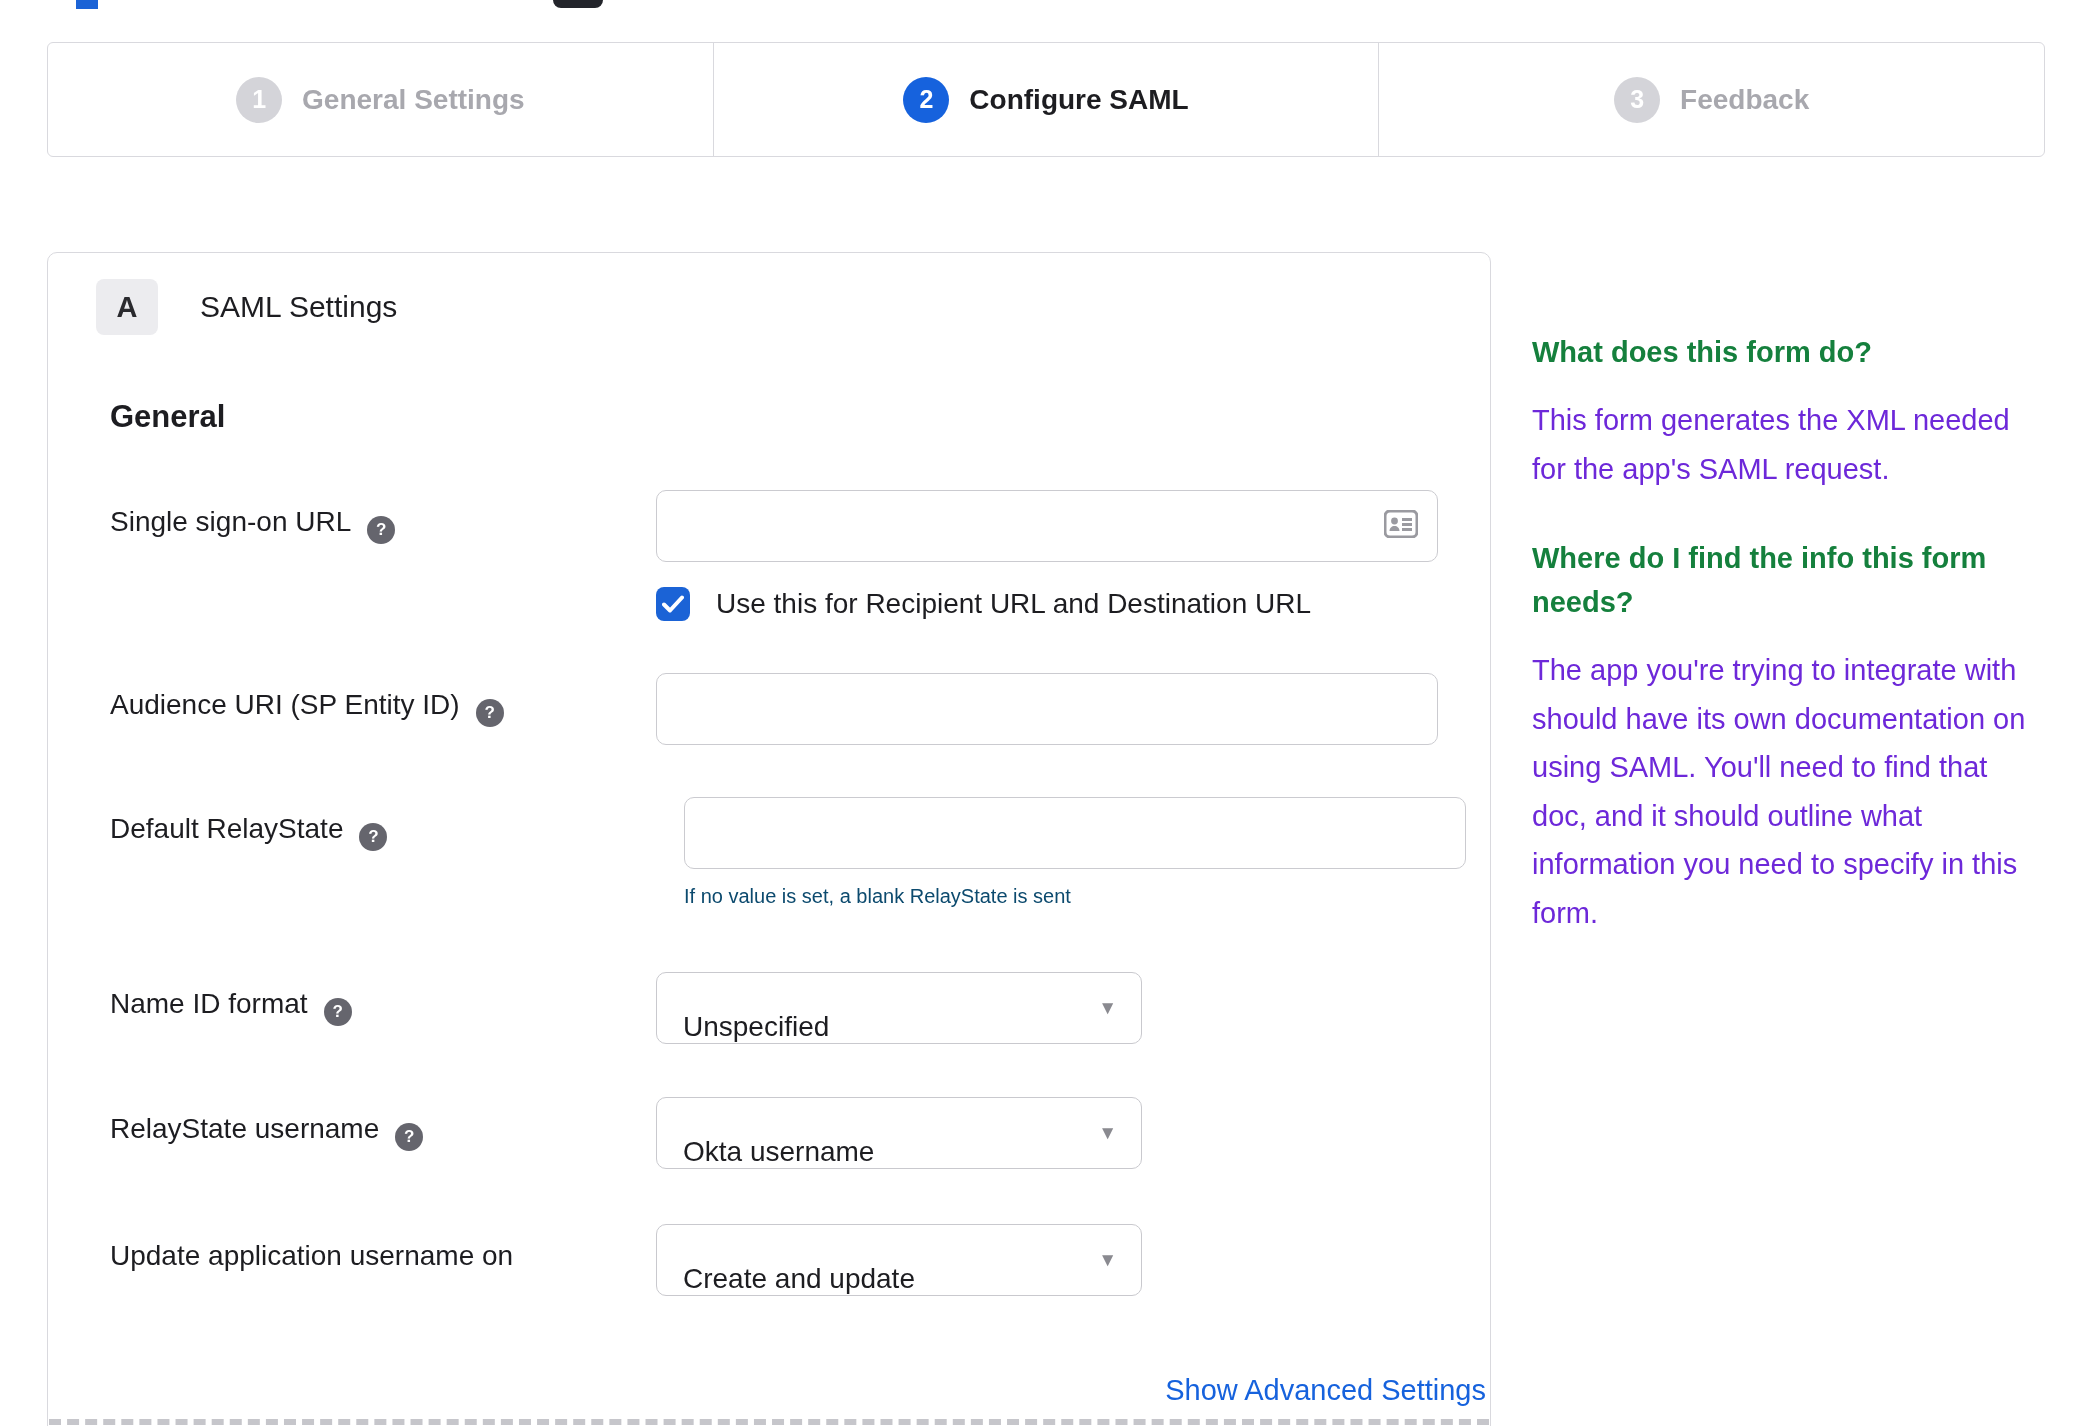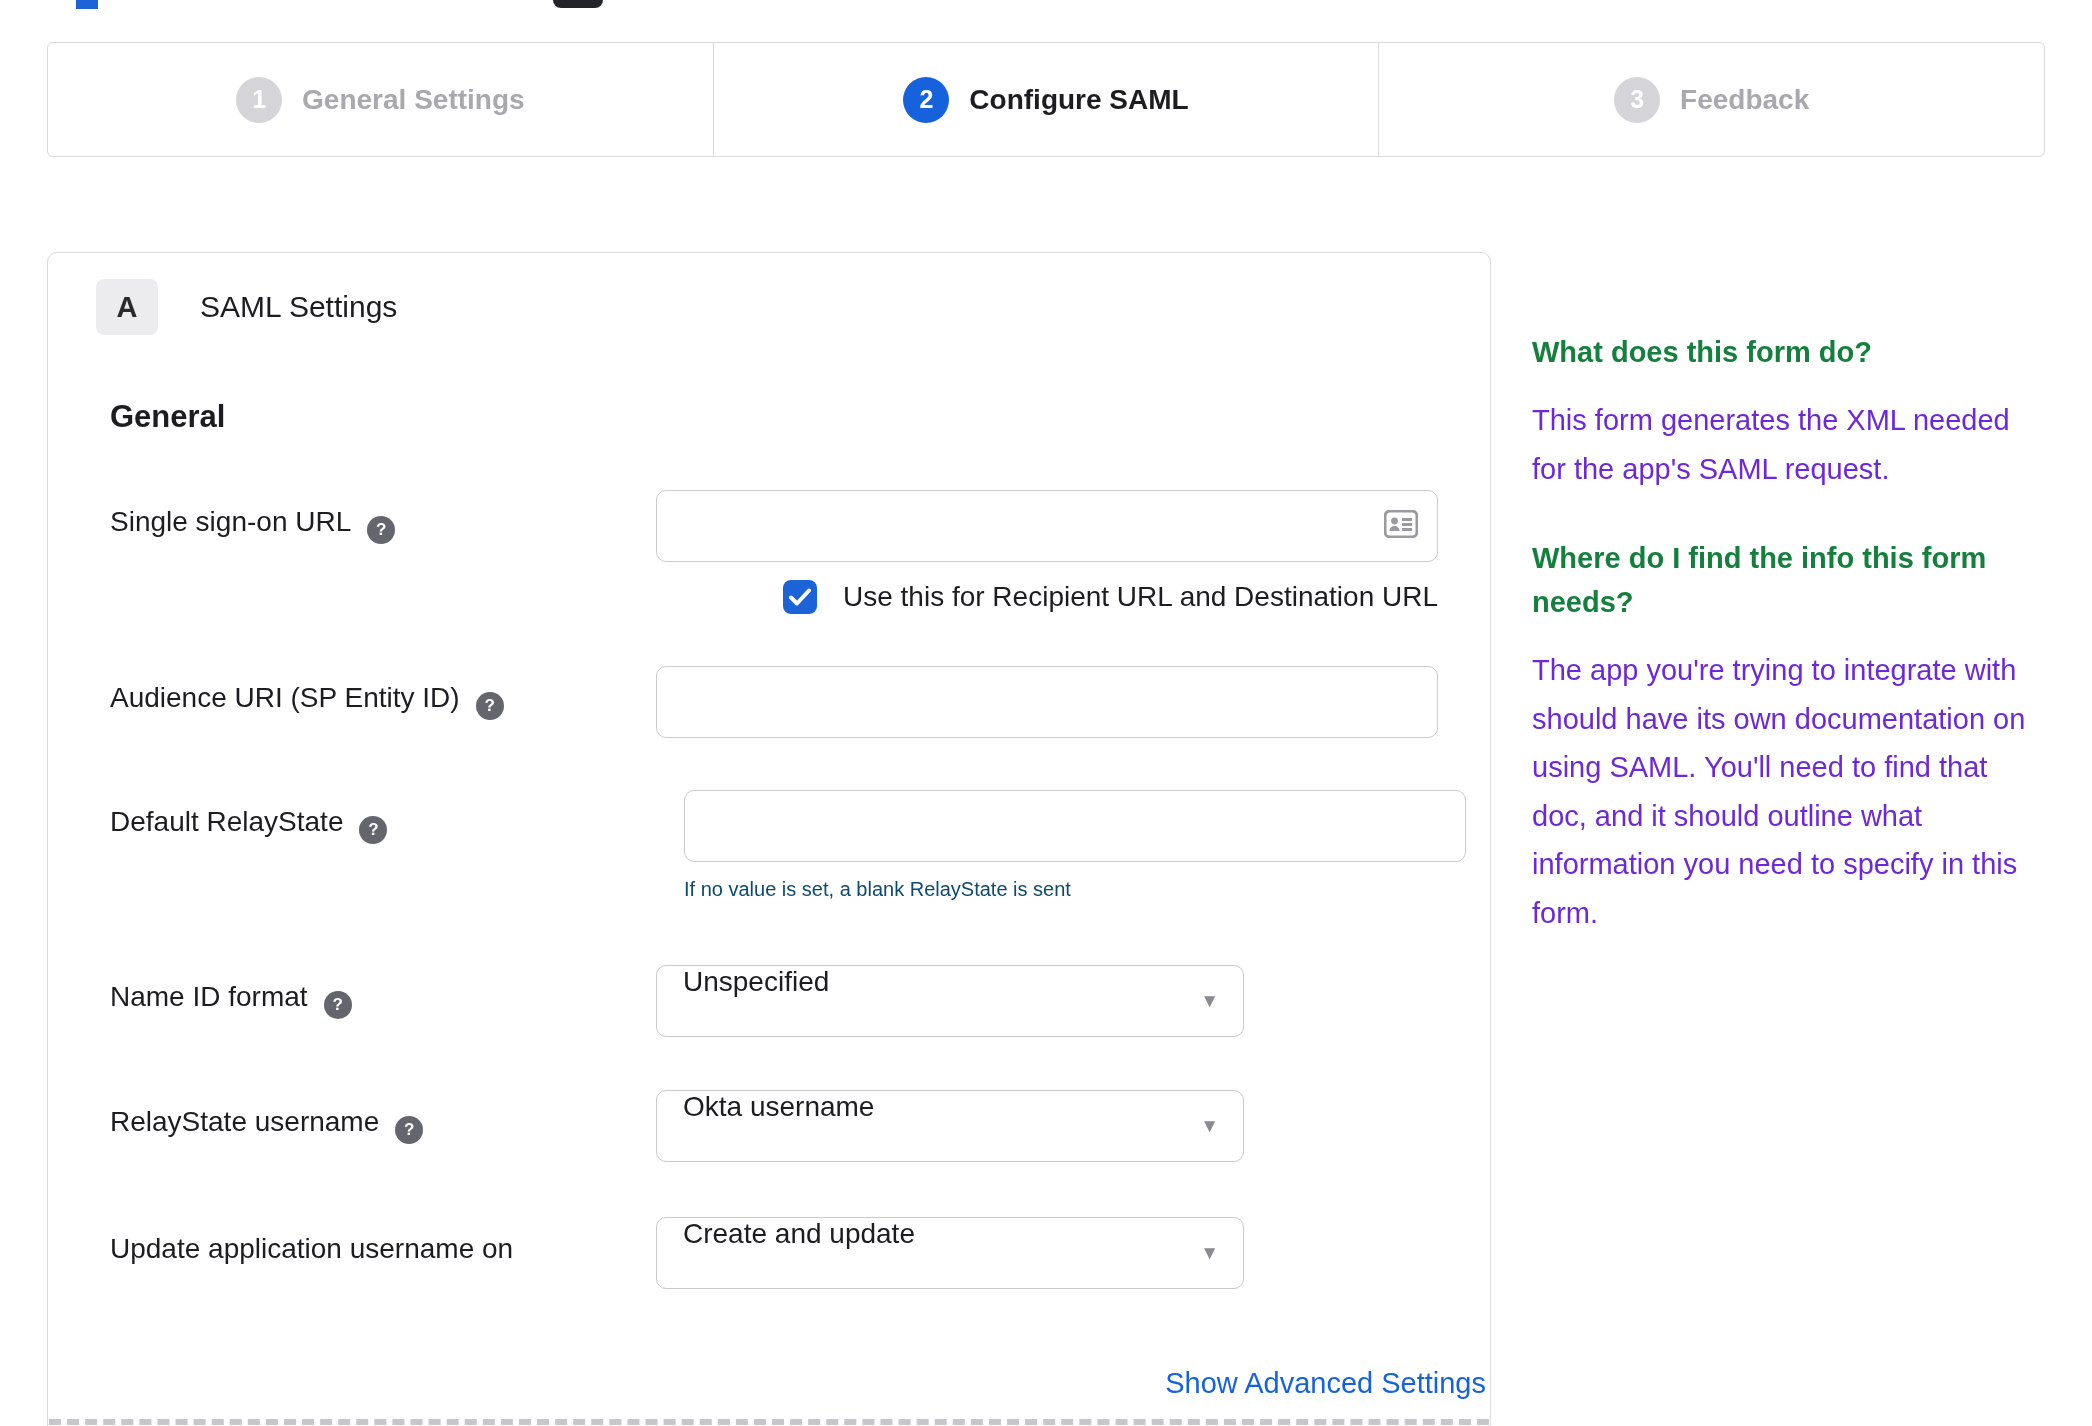--- a/index.html
+++ b/index.html
@@ -45,30 +45,30 @@
               align-items:center; justify-content:center; margin-left:16px;
               vertical-align:-4px; }
   .ctrl-col { flex:1 1 auto; }
 
   .text-input-wrap { position:relative; width:782px; }
   input.text-input { width:782px; height:72px; border:1.5px solid #cbcbd0; border-radius:10px;
                      font-size:27px; padding:0 70px 0 22px; color:#1d1d21; outline:none;
                      font-family:"Liberation Sans", sans-serif; background:#fff; }
   .card-icon { position:absolute; right:20px; top:50%; transform:translateY(-50%); }
 
-  .checkbox-row { display:flex; align-items:center; margin-top:18px;justify-content:flex-end; }
+  .checkbox-row { display:flex; align-items:center; margin-top:25px; }
   .checkbox { width:34px; height:34px; border-radius:8px; background:#1b63d6;
               display:flex; align-items:center; justify-content:center; }
   .checkbox svg { display:block; }
   .checkbox-label { margin-left:26px; font-size:28px; color:#1d1d21; }
 
   .helper-text { margin-top:16px; font-size:20px; color:#0c4a6e; }
 
-  .select { position:relative; width:588px; height:72px; border:1.5px solid #c9c9ce;
-            border-radius:10px; background:#fff; display:flex; align-items:flex-start;
+  .select { position:relative; width:486px; height:72px; border:1.5px solid #c9c9ce;
+            border-radius:10px; background:#fff; display:flex; align-items:flex-end;
             padding-left:26px; font-size:28px; color:#1d1d21; cursor:default; }
   .select .caret { position:absolute; right:24px; top:50%; transform:translateY(-50%);
                    font-size:19px; color:#8a8a90; }
 
   .mt-row1 { margin-top:55px; }
   .mt-row2 { margin-top:52px; }
   .mt-row3 { margin-top:52px;gap:28px; }
   .mt-row4 { margin-top:64px; }
   .mt-row5 { margin-top:53px; }
   .mt-row6 { margin-top:55px; }

